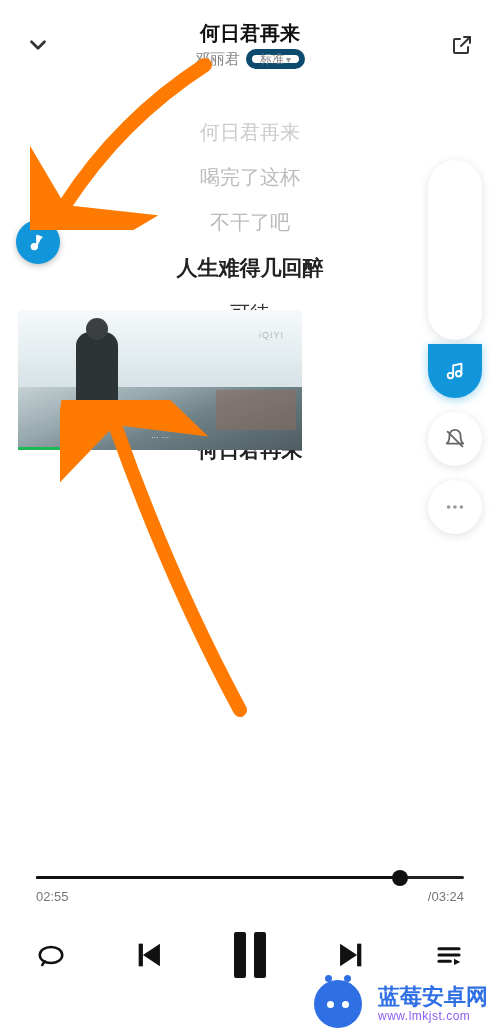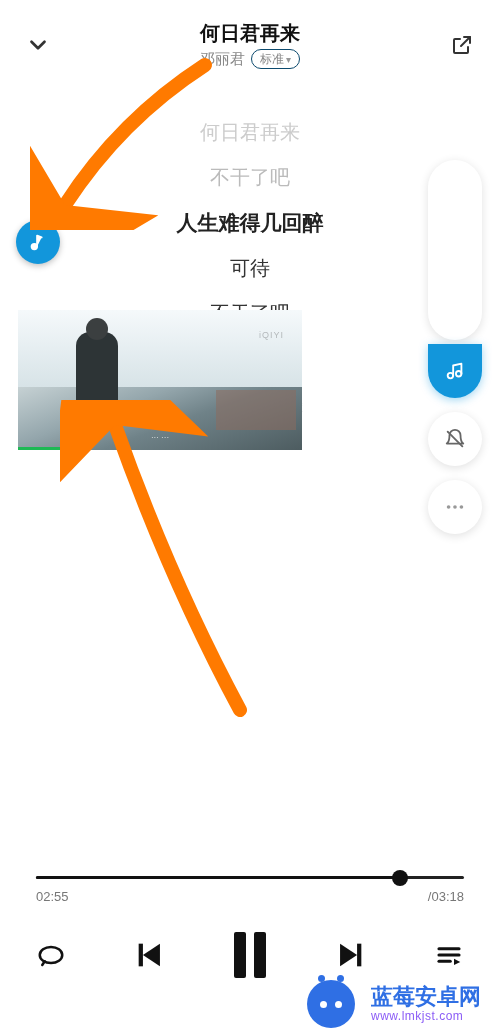--- a/index.html
+++ b/index.html
@@ -33,21 +33,21 @@
       gap: 6px;
       margin-top: 2px;
     }
     .artist-name {
       font-size: 15px;
       color: #888;
     }
     .quality-pill {
       display: inline-flex;
       align-items: center;
-      border: 1px solid #0c4a6e;
+      border: 6px solid #0c4a6e;
       border-radius: 12px;
       padding: 0 8px;
       font-size: 12px;
       color: #888;
       gap: 2px;
       height: 20px;
     }
     .chevron-down-small { font-size: 10px; color: #999; }
     .icon-btn { width: 28px; height: 28px; display:flex; align-items:center; justify-content:center; }
     .back-chevron { stroke: #333; }
@@ -218,21 +218,21 @@
       display: flex;
       align-items: center;
       justify-content: space-between;
     }
     .ctrl { display:flex; align-items:center; justify-content:center; }
     .play-pause { display:flex; gap:8px; }
     .play-pause .bar { width: 12px; height: 46px; background:#111; border-radius:2px; }
 
     .watermark {
       position: absolute;
-      right: 7px; bottom: 0;
+      right: 0; bottom: 0;
       display: flex;
       align-items: center;
       gap: 16px;
       background: transparent;
       padding: 6px 12px 6px 6px;
     }
     .wm-logo {
       width: 48px; height: 48px;
       background: #2f6fe4;
       border-radius: 50%;
@@ -276,20 +276,21 @@
     <svg class="share-icon" width="24" height="24" viewBox="0 0 24 24" fill="none" stroke-width="2" stroke-linecap="round" stroke-linejoin="round">
         <path d="M14 4h6v6"></path>
         <path d="M20 4l-9 9"></path>
         <path d="M18 14v5a1 1 0 0 1-1 1H5a1 1 0 0 1-1-1V7a1 1 0 0 1 1-1h5"></path>
       </svg>
   </div>
 </div>
 
 <div class="lyrics">
   <div class="lyric-line dim">何日君再来</div>
+  <div class="lyric-line">喝完了这杯</div>
   <div class="lyric-line">不干了吧</div>
   <div class="lyric-line active">人生难得几回醉</div>
   <div class="lyric-line near">可待</div>
   <div class="lyric-line near">不干了吧</div>
   <div class="lyric-line active">别后</div>
   <div class="lyric-line active">何日君再来</div>
 </div>
 
 <div class="blue-circle-btn">
   <svg width="22" height="22" viewBox="0 0 24 24" fill="none" stroke-width="2" stroke-linecap="round" stroke-linejoin="round">
@@ -349,21 +350,21 @@
   <path d="M180,310 Q110,180 55,25" stroke="#ff7a00" stroke-width="14" fill="none" marker-end="url(#ah2)" stroke-linecap="round"></path>
 </svg>
 
 <div class="player-bottom">
   <div class="progress-track">
     <div class="progress-fill" style="width: 85%;"></div>
     <div class="progress-knob" style="left: 85%;"></div>
   </div>
   <div class="time-row">
     <span>02:55</span>
-    <span>/03:18</span>
+    <span>/03:24</span>
   </div>
   <div class="controls-row">
     <div class="ctrl">
       <svg width="30" height="30" viewBox="0 0 24 24" fill="none" stroke="#111" stroke-width="2" stroke-linecap="round" stroke-linejoin="round">
           <path d="M3 12a9 6.5 0 0 1 18 0 9 6.5 0 0 1-18 0z"></path>
           <path d="M7 17l-2 3"></path>
         </svg>
     </div>
     <div class="ctrl">
       <svg width="34" height="34" viewBox="0 0 24 24" fill="#111">

